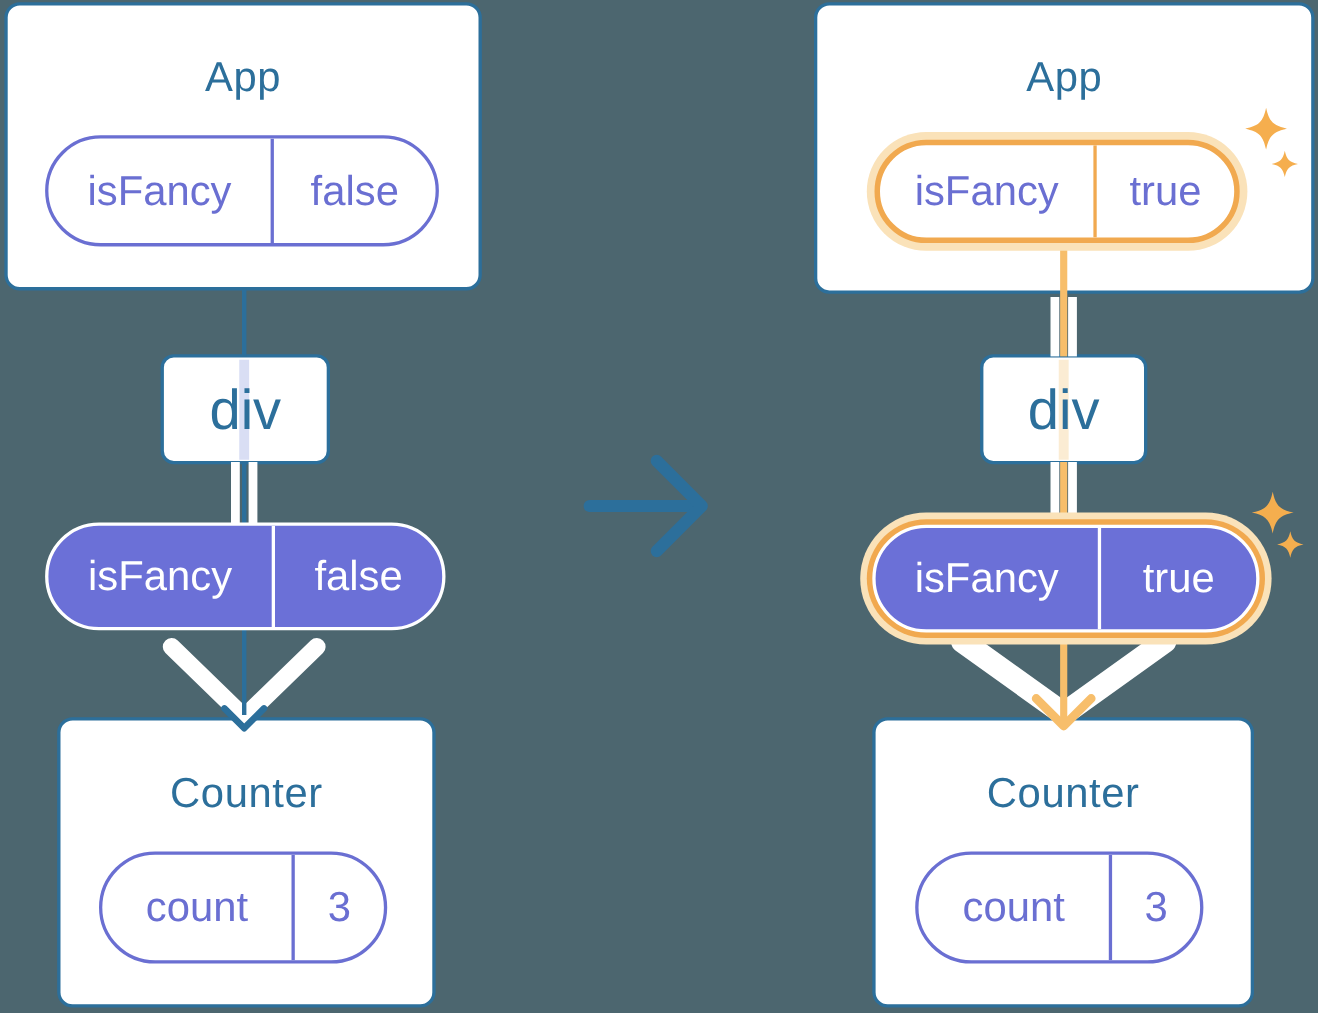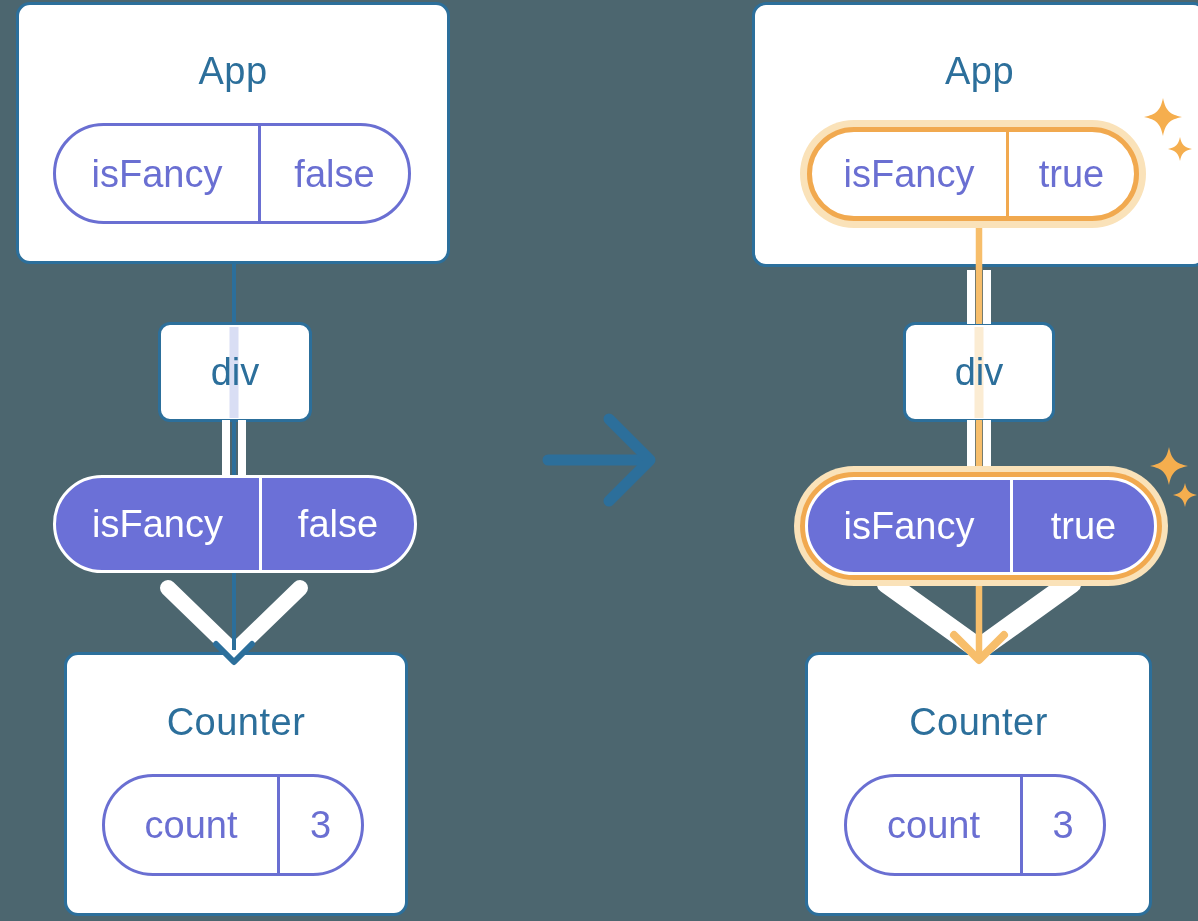--- a/index.html
+++ b/index.html
@@ -1,21 +1,21 @@
 <!DOCTYPE html>
 <html style="--background: #4C666F; --card: #FFFFFF; --teal: #2C6F9B; --purple: #6A6FD2; --purple-fill: #6B70D7; --orange: #F1A94F; --orange-light: #FAE2B9; --orange-line: #F7BE6B; --lavender: #D9DEF4; --peach: #FBECD3; --sparkle: #F5AE4E; --white-line: #FFFFFF;"><head>
 <meta charset="utf-8">
 <style>
   html,body{margin:0;padding:0;}
   body{
     width:1198px;height:921px;position:relative;overflow:hidden;
     background:var(--background,#4C666F);
     font-family:"Liberation Sans","DejaVu Sans",sans-serif;
   }
-  #stage{position:absolute;inset:0;width:974px;height:921px;margin-left:12px;}
+  #stage{position:absolute;inset:0;width:974px;height:921px;}
   .layer{position:absolute;inset:0;}
   #layer-cards{z-index:1;}
   #layer-lines{z-index:2;pointer-events:none;}
   #layer-content{z-index:3;}
   .card{
     position:absolute;background:var(--card,#fff);
     border:3px solid var(--teal,#2C6F9B);border-radius:14px;
     box-sizing:border-box;
   }
   .node-box{
@@ -53,21 +53,21 @@
   .pill.hl-outline .sep{width:3px;background:var(--orange,#F1A94F);}
   .pill.hl-solid{
     background:var(--purple-fill,#6B70D7);border:3px solid #fff;
     box-shadow:0 0 0 5px var(--orange,#F1A94F),0 0 0 11px var(--orange-light,#FAE2B9);
   }
   .pill.hl-solid .cell{color:#fff;}
   .pill.hl-solid .sep{width:3px;background:#fff;}
   .bold{font-weight:400;}
   .node-label{
     position:absolute;display:flex;align-items:center;justify-content:center;
-    color:var(--teal,#2C6F9B);font-size:38px;font-weight:500;
+    color:var(--teal,#2C6F9B);font-size:51px;font-weight:500;
   }
 </style>
 </head>
 <body style="--background: #4C666F; --card: #FFFFFF; --teal: #2C6F9B; --purple: #6A6FD2; --purple-fill: #6B70D7; --orange: #F1A94F; --orange-light: #FAE2B9; --orange-line: #F7BE6B; --lavender: #D9DEF4; --peach: #FBECD3; --sparkle: #F5AE4E; --white-line: #FFFFFF;">
 
 <div id="stage">
 
   <div class="layer" id="layer-cards">
     <div class="card" style="left:4px;top:2px;width:434px;height:262px;"></div>
     <div class="node-box" style="left:146px;top:322px;width:154px;height:100px;"></div>

